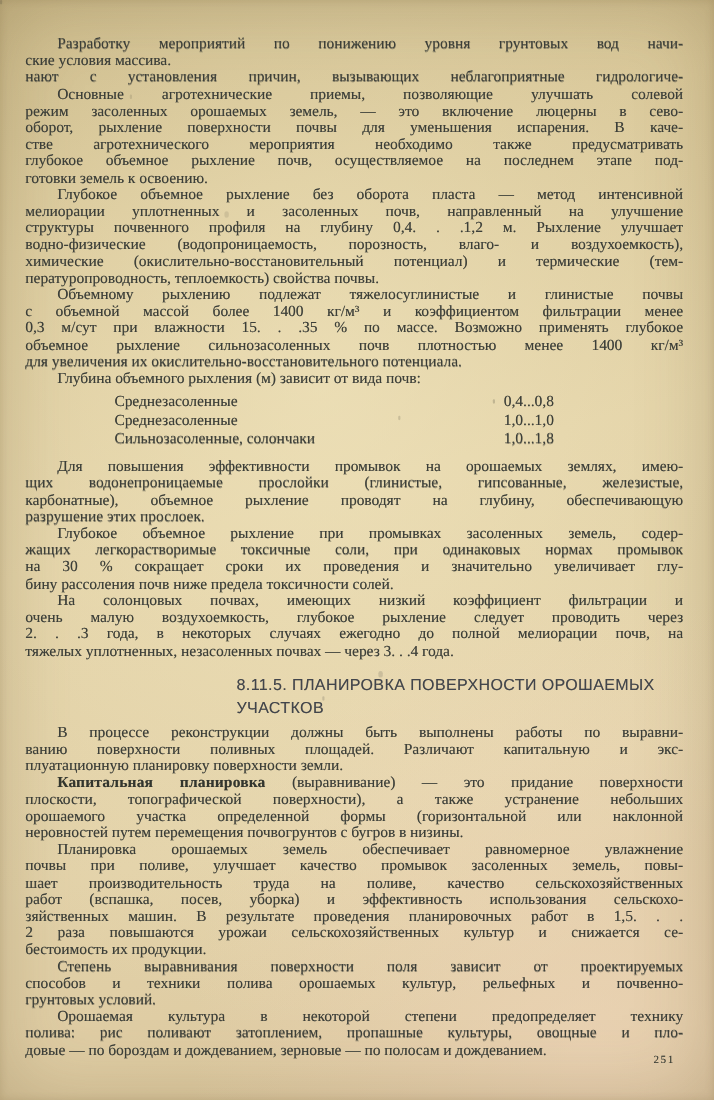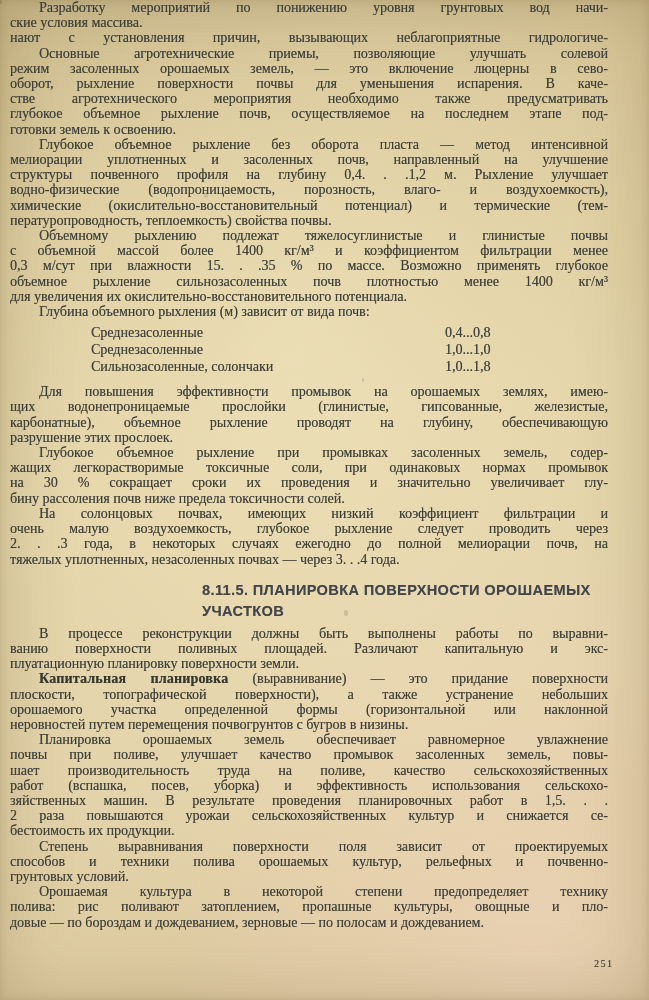--- a/index.html
+++ b/index.html
@@ -11,21 +11,22 @@
     background-color:#dcc99d;
     background-image:
       radial-gradient(90% 70% at 82% 96%, rgba(243,216,192,0.55), rgba(243,216,192,0) 62%),
       radial-gradient(120% 90% at 45% 35%, rgba(249,239,202,0.50), rgba(249,239,202,0) 65%),
       linear-gradient(165deg, #c7b584 0%, #d6c495 20%, #e0cfa3 45%, #e2d1a8 70%, #dbc79e 100%);
     box-shadow: inset 0 0 70px rgba(110,90,50,0.28), inset 0 0 8px rgba(110,90,50,0.20);
     font-family:"Liberation Serif","DejaVu Serif",serif;
     color:#3c3f39;
   }
   .content{
-    position:absolute; left:10px; top:0; width:598px;
+    position:absolute; left:23px; top:0; width:598px;
+    padding-top:33px;
     text-shadow:0.2px 0.2px 0.35px rgba(58,60,54,0.55);
   }
   .para{margin:0;}
   .line{
     font-size:14px;
     line-height:15.2px;
     white-space:nowrap;
     text-align:justify;
     text-align-last:justify;
   }
@@ -34,21 +35,21 @@
   .line b{font-weight:700;color:#33362e;letter-spacing:0.2px;}
 
   .dtable{margin:5px 0 9px 0;}
   .trow{position:relative; font-size:14px; line-height:17px; white-space:nowrap;}
   .tlabel{margin-left:81px;}
   .tvalue{position:absolute; left:435px; top:0;}
 
   .heading{
     margin:13px 0 4px 192px;
     font-family:"Liberation Sans","DejaVu Sans",sans-serif;
-    font-weight:700;
+    font-weight:400;
     font-size:14.5px;
     line-height:21px;
     letter-spacing:0.4px;
     color:#42454b;
     text-shadow:0.2px 0.2px 0.35px rgba(60,62,66,0.45);
   }
   .hline{white-space:nowrap;}
 
   .page-number{
     position:absolute; top:958px; left:594px;

